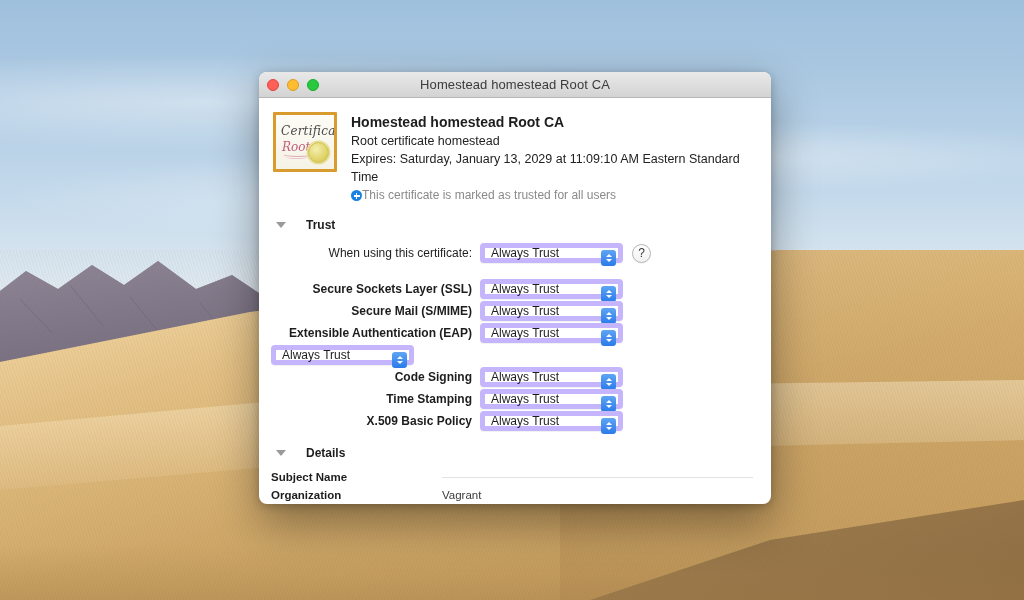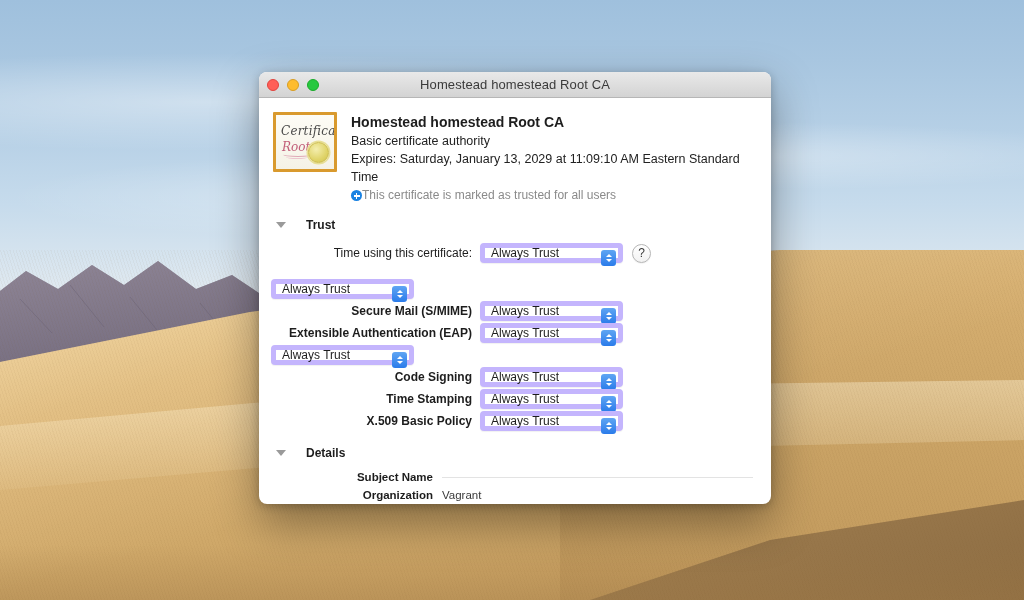--- a/index.html
+++ b/index.html
@@ -203,21 +203,21 @@
     background: linear-gradient(to bottom, #ffffff, #f2f2f2);
     font-size: 12px; color: #3a3a3a;
     display: flex; align-items: center; justify-content: center;
     box-shadow: 0 1px 1px rgba(0,0,0,.05);
   }
 
   
   .details-rows { margin-top: 8px; }
   .drow { display: flex; align-items: center; height: 18px; }
   .dlabel {
-    width: 171px; text-align: right; padding-right: 9px;
+    width: 171px; text-align: left; padding-right: 9px;
     font-size: 11.5px; font-weight: bold; color: #1d1d1d; white-space: nowrap;
   }
   .dvalue { font-size: 11.5px; color: #3a3a3a; white-space: nowrap; }
   .drule { flex: 1; height: 1px; background: #e3e3e3; margin-right: 6px; }
 </style>
 </head>
 <body>
 
 <div id="desktop">
   <div class="sky-haze"></div>
@@ -261,48 +261,49 @@
       <div class="cert-header">
         <div class="cert-icon">
           <div class="word">Certificate</div>
           <div class="root">Root</div>
           <div class="flourish"></div>
           <div class="flourish2"></div>
           <div class="seal"></div>
         </div>
         <div class="cert-meta">
           <div class="cert-name">Homestead homestead Root CA</div>
-          <div class="cert-sub">Basic certificate authority</div>
+          <div class="cert-sub">Root certificate homestead</div>
           <div class="cert-exp">Expires: Saturday, January 13, 2029 at 11:09:10 AM Eastern Standard Time</div>
           <div class="cert-trusted">
             <span class="badge-plus"></span>
             <span>This certificate is marked as trusted for all users</span>
           </div>
         </div>
       </div>
 
       <div class="section-head">
         <span class="tri"></span>
         <span class="section-title">Trust</span>
       </div>
 
       <div class="trust-rows">
         <div class="trow first">
-          <div class="tlabel regular">Time using this certificate:</div>
+          <div class="tlabel regular">When using this certificate:</div>
           <div class="popup">
             <span class="val">Always Trust</span>
             <span class="stepper">
               <span class="chev up"></span>
               <span class="chev down"></span>
             </span>
           </div>
           <div class="helpbtn">?</div>
         </div>
 
         <div class="trow">
+          <div class="tlabel">Secure Sockets Layer (SSL)</div>
           <div class="popup">
             <span class="val">Always Trust</span>
             <span class="stepper">
               <span class="chev up"></span>
               <span class="chev down"></span>
             </span>
           </div>
         </div>
 
         <div class="trow">

